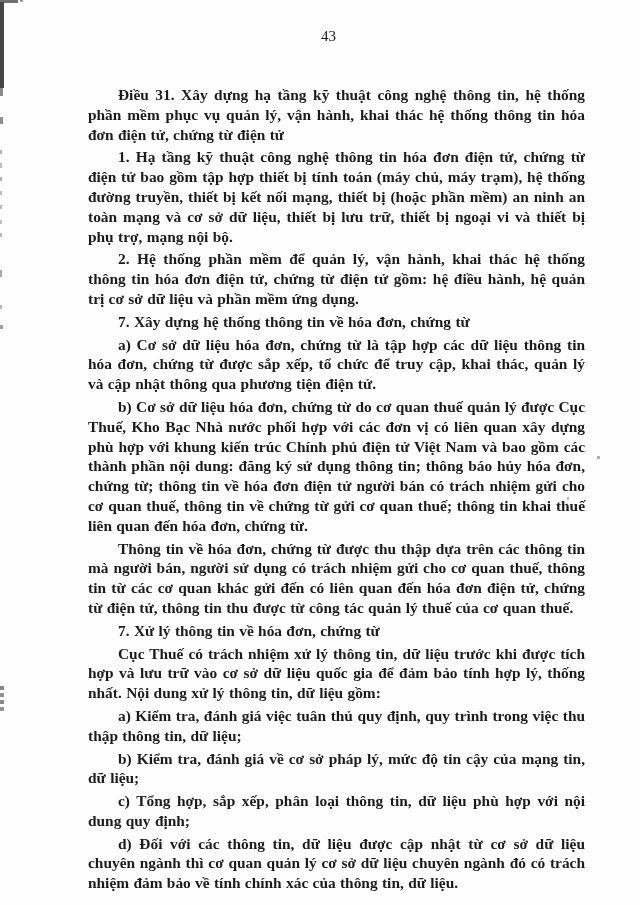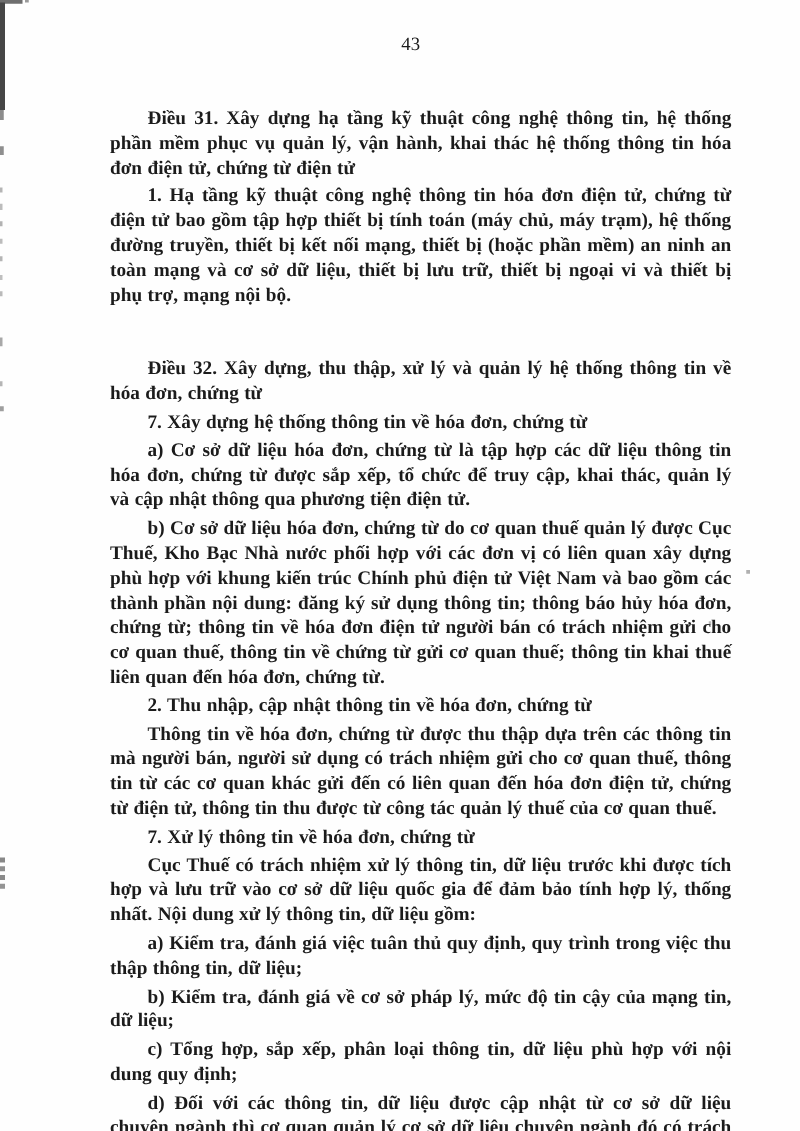--- a/index.html
+++ b/index.html
@@ -96,25 +96,24 @@
   <div class="artifact c4"></div>
   <div class="artifact r1"></div>
   <div class="artifact r2"></div>
 
   <div class="content">
 
     <div class="page-num">43</div>
 
     <p class="block heading">Điều 31. Xây dựng hạ tầng kỹ thuật công nghệ thông tin, hệ thống phần mềm phục vụ quản lý, vận hành, khai thác hệ thống thông tin hóa đơn điện tử, chứng từ điện tử</p>
     <p class="block">1. Hạ tầng kỹ thuật công nghệ thông tin hóa đơn điện tử, chứng từ điện tử bao gồm tập hợp thiết bị tính toán (máy chủ, máy trạm), hệ thống đường truyền, thiết bị kết nối mạng, thiết bị (hoặc phần mềm) an ninh an toàn mạng và cơ sở dữ liệu, thiết bị lưu trữ, thiết bị ngoại vi và thiết bị phụ trợ, mạng nội bộ.</p>
-    <p class="block heading">Điều 32. Xây dựng, thu thập, xử lý và quản lý hệ thống thông tin về hóa đơn, chứng từ</p>
+    <p class="block">2. Hệ thống phần mềm để quản lý, vận hành, khai thác hệ thống thông tin hóa đơn điện tử, chứng từ điện tử gồm: hệ điều hành, hệ quản trị cơ sở dữ liệu và phần mềm ứng dụng.</p>
     <p class="block">7. Xây dựng hệ thống thông tin về hóa đơn, chứng từ</p>
     <p class="block">a) Cơ sở dữ liệu hóa đơn, chứng từ là tập hợp các dữ liệu thông tin hóa đơn, chứng từ được sắp xếp, tổ chức để truy cập, khai thác, quản lý và cập nhật thông qua phương tiện điện tử.</p>
     <p class="block">b) Cơ sở dữ liệu hóa đơn, chứng từ do cơ quan thuế quản lý được Cục Thuế, Kho Bạc Nhà nước phối hợp với các đơn vị có liên quan xây dựng phù hợp với khung kiến trúc Chính phủ điện tử Việt Nam và bao gồm các thành phần nội dung: đăng ký sử dụng thông tin; thông báo hủy hóa đơn, chứng từ; thông tin về hóa đơn điện tử người bán có trách nhiệm gửi cho cơ quan thuế, thông tin về chứng từ gửi cơ quan thuế; thông tin khai thuế liên quan đến hóa đơn, chứng từ.</p>
-    <p class="block">2. Thu nhập, cập nhật thông tin về hóa đơn, chứng từ</p>
     <p class="block">Thông tin về hóa đơn, chứng từ được thu thập dựa trên các thông tin mà người bán, người sử dụng có trách nhiệm gửi cho cơ quan thuế, thông tin từ các cơ quan khác gửi đến có liên quan đến hóa đơn điện tử, chứng từ điện tử, thông tin thu được từ công tác quản lý thuế của cơ quan thuế.</p>
     <p class="block">7. Xử lý thông tin về hóa đơn, chứng từ</p>
     <p class="block">Cục Thuế có trách nhiệm xử lý thông tin, dữ liệu trước khi được tích hợp và lưu trữ vào cơ sở dữ liệu quốc gia để đảm bảo tính hợp lý, thống nhất. Nội dung xử lý thông tin, dữ liệu gồm:</p>
     <p class="block">a) Kiểm tra, đánh giá việc tuân thủ quy định, quy trình trong việc thu thập thông tin, dữ liệu;</p>
     <p class="block">b) Kiểm tra, đánh giá về cơ sở pháp lý, mức độ tin cậy của mạng tin, dữ liệu;</p>
     <p class="block">c) Tổng hợp, sắp xếp, phân loại thông tin, dữ liệu phù hợp với nội dung quy định;</p>
     <p class="block">d) Đối với các thông tin, dữ liệu được cập nhật từ cơ sở dữ liệu chuyên ngành thì cơ quan quản lý cơ sở dữ liệu chuyên ngành đó có trách nhiệm đảm bảo về tính chính xác của thông tin, dữ liệu.</p>
 
   </div>
 </div>

